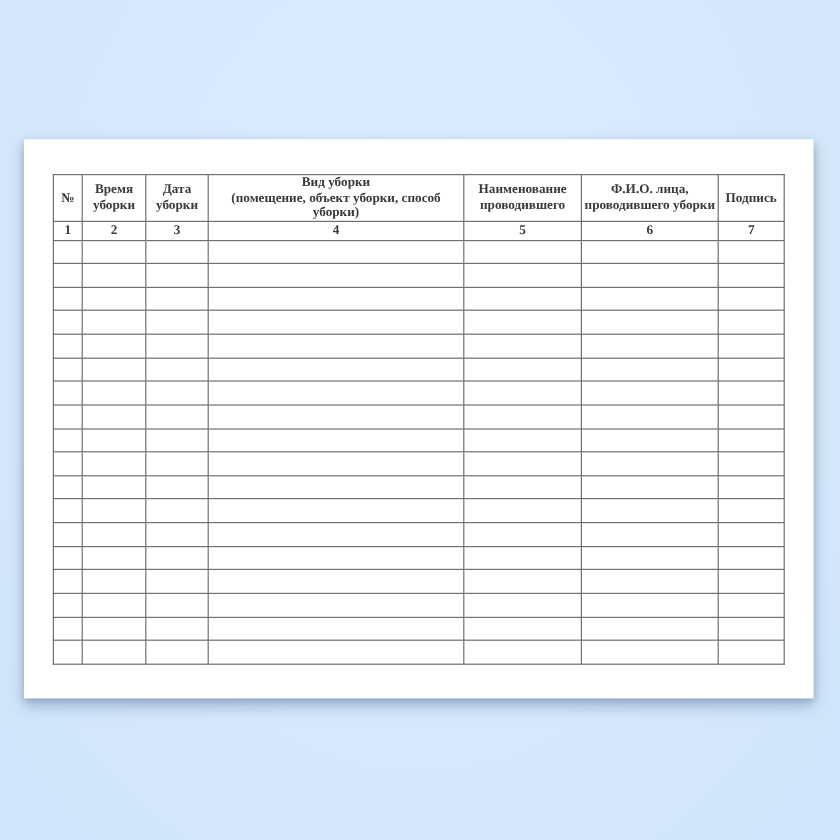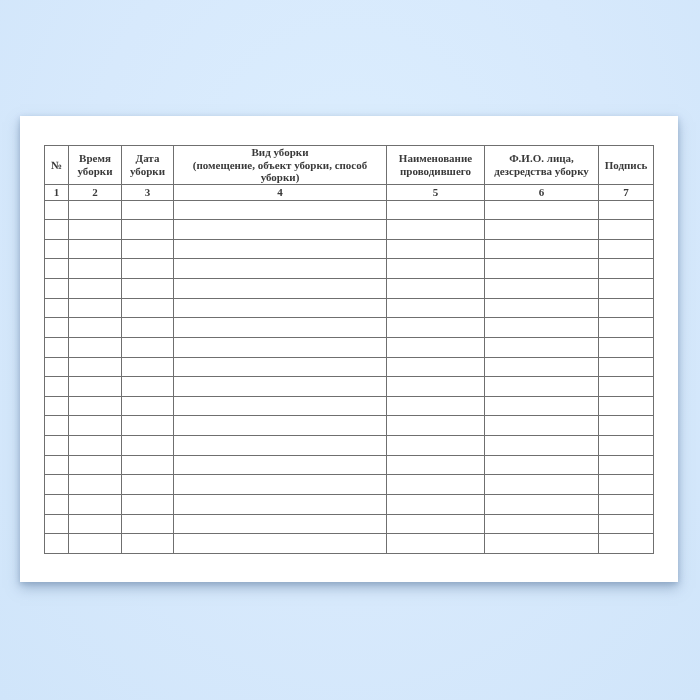--- a/index.html
+++ b/index.html
@@ -94,21 +94,21 @@
             <th>№</th>
             <th>Время
 уборки</th>
             <th>Дата
 уборки</th>
             <th>Вид уборки
 (помещение, объект уборки, способ уборки)</th>
             <th>Наименование
 проводившего</th>
             <th>Ф.И.О. лица,
-дезсредства уборку</th>
+проводившего уборки</th>
             <th>Подпись</th>
           </tr>
         <tr class="index-row">
             <td>1</td>
             <td>2</td>
             <td>3</td>
             <td>4</td>
             <td>5</td>
             <td>6</td>
             <td>7</td>

